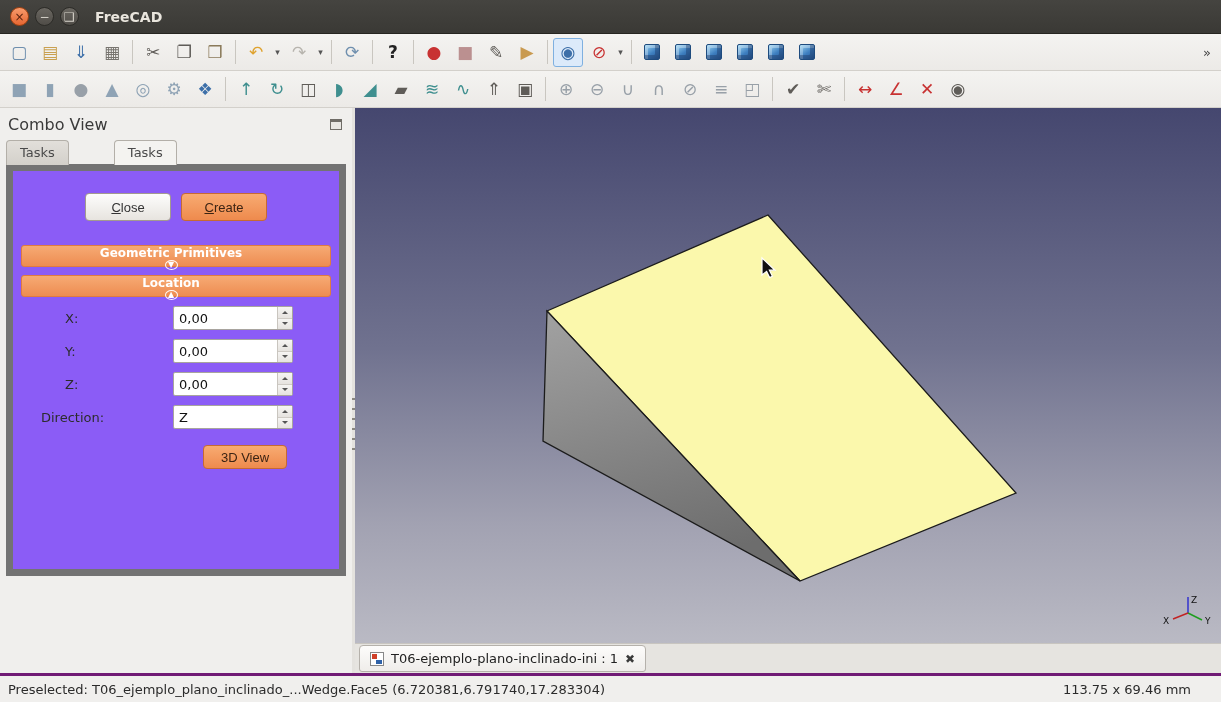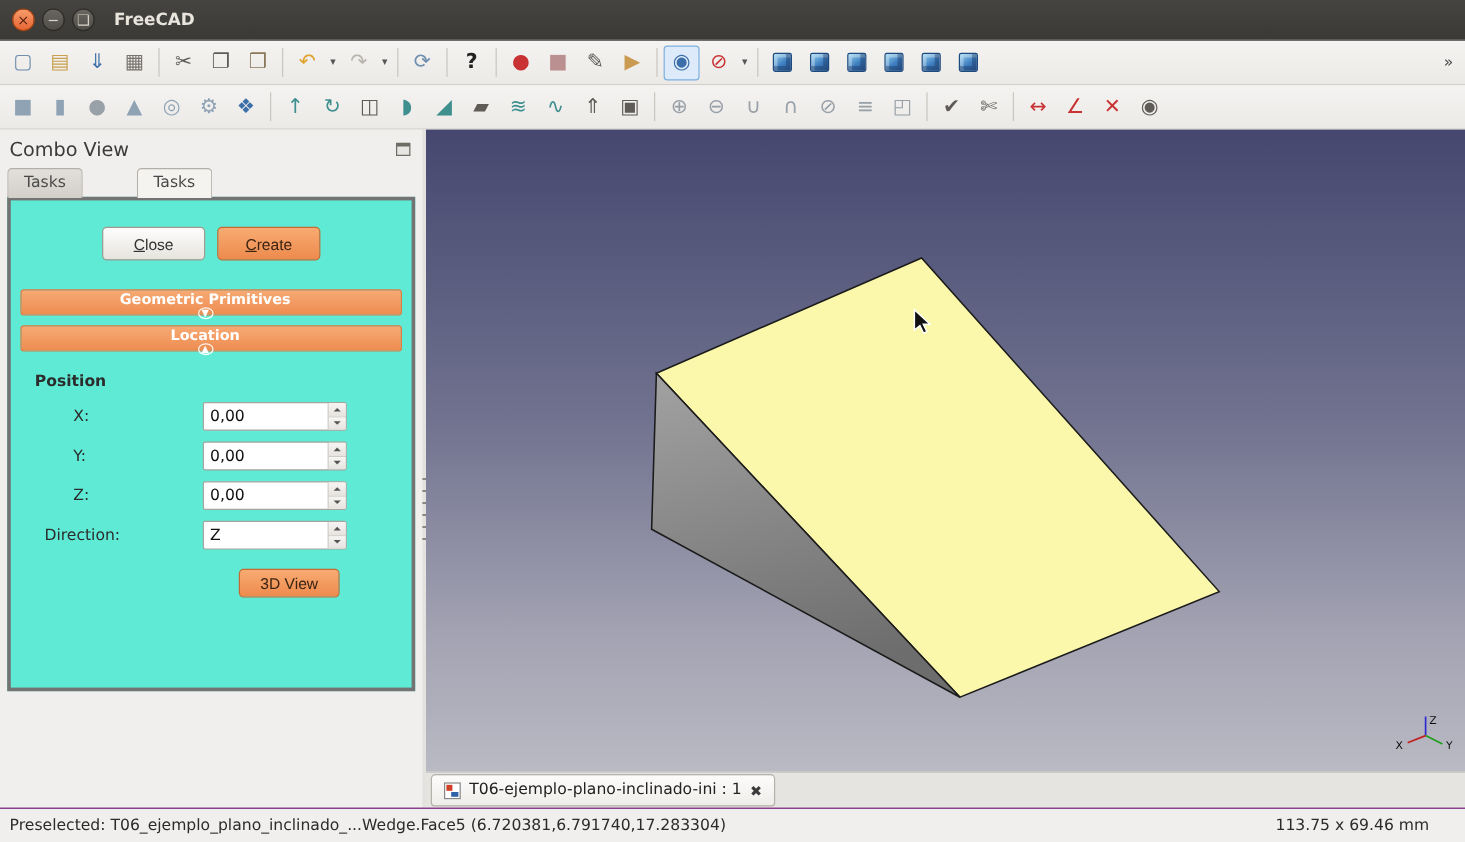--- a/index.html
+++ b/index.html
@@ -84,21 +84,21 @@
   .float-btn { width:12px; height:11px; border:1px solid #6f6c66; border-top:3px solid #6f6c66; background:#e8e6e2; cursor:default; }
   .cv-tabs { display:flex; margin:4px 0 0 6px; position:relative; z-index:2; }
   .cv-tab {
     padding:4px 13px 5px; font-size:13px; color:#4a4a4a; cursor:default;
     background:linear-gradient(#e2dfda,#d3d0ca); border:1px solid #b3afa8;
     border-bottom:none; border-radius:4px 4px 0 0; margin-right:2px;
   }
   .cv-tab.active { background:#f4f3f0; position:relative; top:0px; font-weight:normal;margin-left:43px; }
   .cv-card {
     position:absolute; left:6px; right:6px; top:56px; height:412px;
-    background:#5eead4; border:3px solid #737373;
+    background:#8b5cf6; border:7px solid #737373;
   }
   .cv-buttons { display:flex; justify-content:center; gap:10px; padding-top:22px; }
   .btn {
     height:28px; min-width:86px; padding:0 16px; font-size:13px; cursor:default;
     border:1px solid #a39a8f; border-radius:4px; color:#333;
     background:linear-gradient(#fdfdfc,#e7e4df);
     display:inline-flex; align-items:center; justify-content:center;
   }
   .btn.primary {
     background:linear-gradient(#f8ab72,#ee8a4d);
@@ -160,21 +160,21 @@
     border-radius:4px 4px 3px 3px; font-size:13px; color:#222; cursor:default;
   }
   .doc-icon { width:14px; height:14px; position:relative; flex:0 0 auto; }
   .doc-icon .page { position:absolute; inset:0; background:#fff; border:1px solid #888; }
   .doc-icon .mark1 { position:absolute; left:2px; top:2px; width:5px; height:5px; background:#d04028; }
   .doc-icon .mark2 { position:absolute; right:2px; bottom:2px; width:6px; height:4px; background:#2f62a8; }
   .doc-close { font-size:12px; color:#3a3a3a; cursor:default; }
   
   .statusbar {
     position:absolute; left:0; right:0; bottom:0; height:29px;
-    background:#f0efed; border-top:1px solid #701a75;
+    background:#f0efed; border-top:3px solid #701a75;
     display:flex; align-items:center; justify-content:space-between;
     padding:0 30px 0 8px; font-size:13px; color:#2b2b2b;
   }
   u { text-decoration:underline; }
 </style>
 </head>
 <body>
 
 <div class="titlebar">
   <span class="wcbtn wc-close">
@@ -403,21 +403,20 @@
           </span>
       </div>
 
       <div class="section-hdr">
         <span>Location</span>
         <span class="chev-circle">
             <span>▲</span>
           </span>
       </div>
 
-      <div class="pos-label">Position</div>
 
       <div class="field-row">
           <span class="flabel indent">X:</span>
           <div class="spinbox">
             <span class="spin-value">0,00</span>
             <span class="spins">
               <span class="sbtn">
                 <span class="arr-up"></span>
               </span>
               <span class="sbtn">

